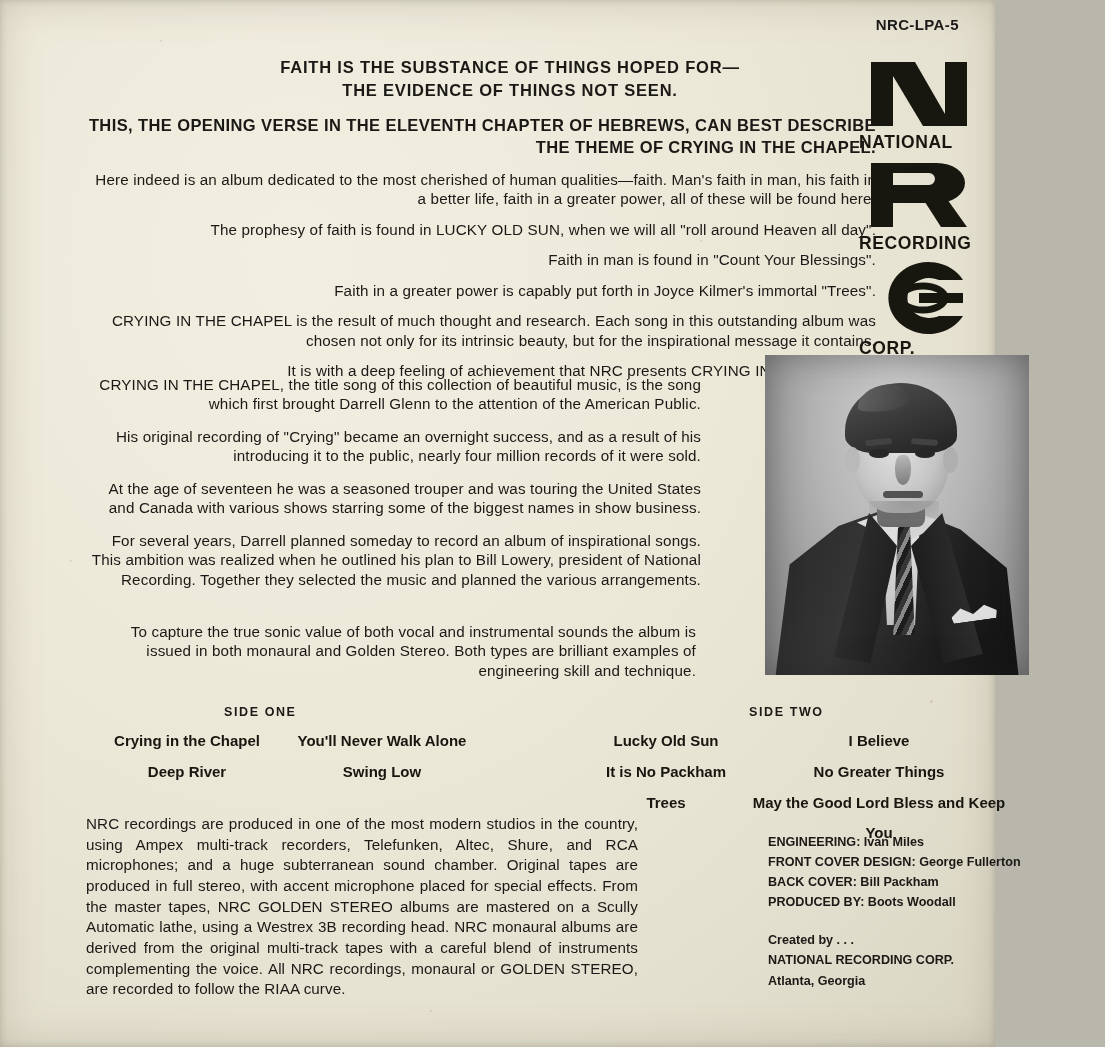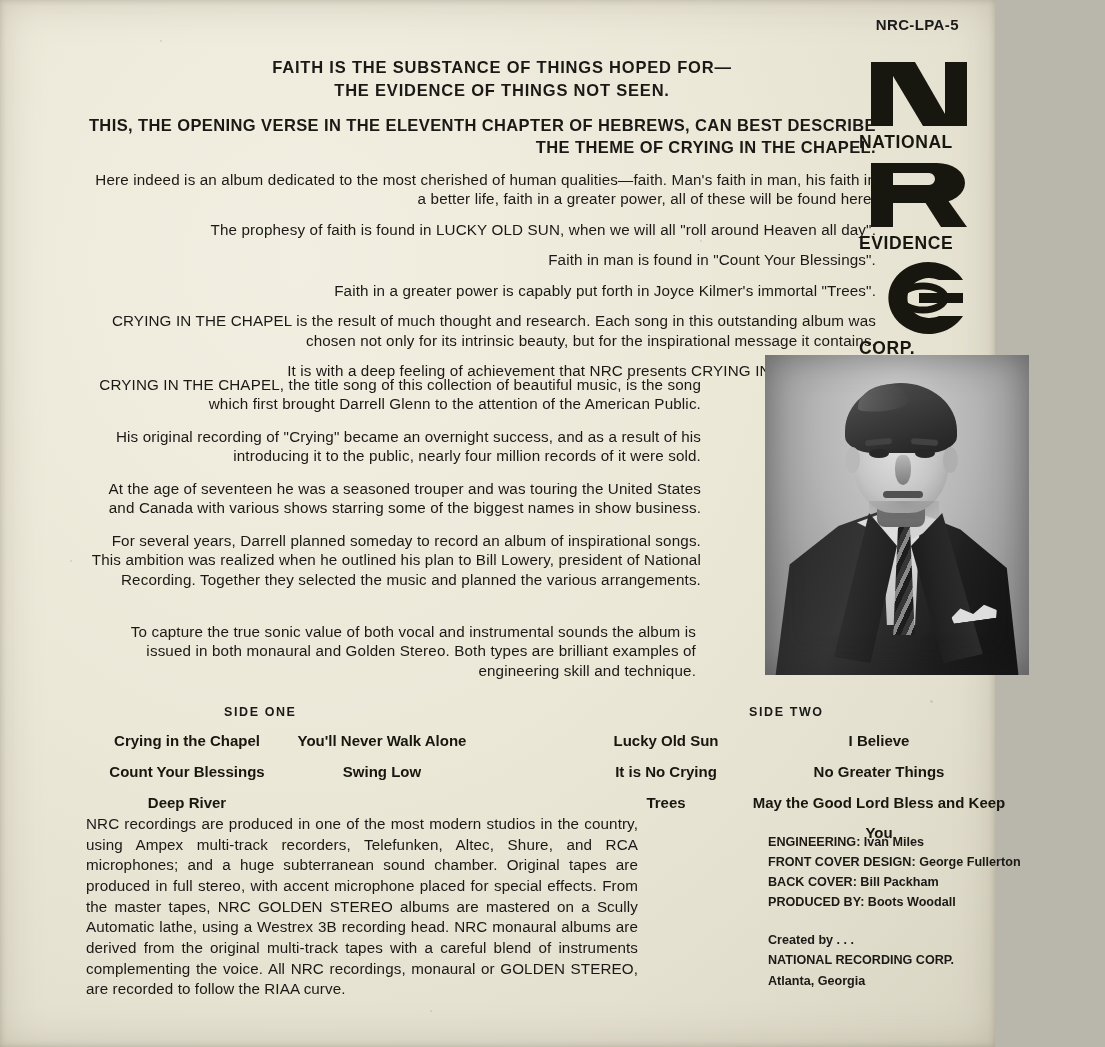--- a/index.html
+++ b/index.html
@@ -62,21 +62,21 @@
   }
   .svg-letter { display:block; margin: 0 auto; }
 
   
   .doc-text {
     color: #1a1916;
     text-align: right;
   }
   #headline {
     position: absolute;
-    left: 192px;
+    left: 200px;
     top: 56px;
     width: 620px;
     text-align: center;
     font-size: 16.5px;
     font-weight: bold;
     letter-spacing: 0.8px;
     line-height: 1.42;
   }
   #lead {
     position: absolute;
@@ -280,21 +280,21 @@
       <rect x="4" y="4" width="22" height="64" fill="#17160f"></rect>
       <rect x="78" y="4" width="22" height="64" fill="#17160f"></rect>
       <polygon points="26,4 48,4 78,56 78,68 56,68 26,18" fill="#17160f"></polygon>
     </svg>
     <div class="word">NATIONAL</div>
     <svg class="svg-letter" width="104" height="72" viewBox="0 0 104 72">
       <rect x="4" y="4" width="22" height="64" fill="#17160f"></rect>
       <path d="M26 4 H70 a28 20 0 0 1 0 40 H26 V26 H62 a6 6 0 0 0 0 -12 H26 Z" fill="#17160f"></path>
       <polygon points="56,40 80,40 100,68 74,68" fill="#17160f"></polygon>
     </svg>
-    <div class="word">EVIDENCE</div>
+    <div class="word">RECORDING</div>
     <svg class="svg-letter" width="104" height="76" viewBox="0 0 104 76">
       <path d="M96 20 A40 36 0 1 0 96 56 L72 56 A22 20 0 1 1 72 20 Z" fill="#17160f"></path>
       <ellipse cx="56" cy="38" rx="22" ry="12" fill="none" stroke="#17160f" stroke-width="7"></ellipse>
       <rect x="52" y="33" width="44" height="10" fill="#17160f"></rect>
     </svg>
     <div class="word">CORP.</div>
   </div>
 
   <div id="headline" class="doc-text">
     <span style="white-space:pre-line;">FAITH IS THE SUBSTANCE OF THINGS HOPED FOR—
@@ -347,31 +347,30 @@
     <div class="ph mouth"></div>
     <div class="ph chin-sh"></div>
     <div class="photo-vig"></div>
   </div>
 
   <div id="side-one-head" class="side-head">SIDE ONE</div>
   <div id="side-two-head" class="side-head">SIDE TWO</div>
 
   <div id="s1-col1" class="track-col">
     <div>Crying in the Chapel</div>
-    <div>Count Your Blessings</div>
     <div>Deep River</div>
   </div>
   <div id="s1-col2" class="track-col">
     <div>You'll Never Walk Alone</div>
     <div>Swing Low</div>
   </div>
 
   <div id="s2-col1" class="track-col">
     <div>Lucky Old Sun</div>
-    <div>It is No Crying</div>
+    <div>It is No Packham</div>
     <div>Trees</div>
   </div>
   <div id="s2-col2" class="track-col">
     <div>I Believe</div>
     <div>No Greater Things</div>
     <div>May the Good Lord Bless and Keep You</div>
   </div>
 
   <div id="footer-left">NRC recordings are produced in one of the most modern studios in the country, using Ampex multi-track recorders, Telefunken, Altec, Shure, and RCA microphones; and a huge subterranean sound chamber.  Original tapes are produced in full stereo, with accent microphone placed for special effects.  From the master tapes, NRC GOLDEN STEREO albums are mastered on a Scully Automatic lathe, using a Westrex 3B recording head.  NRC monaural albums are derived from the original multi-track tapes with a careful blend of instruments complementing the voice.  All NRC recordings, monaural or GOLDEN STEREO, are recorded to follow the RIAA curve.</div>
 

